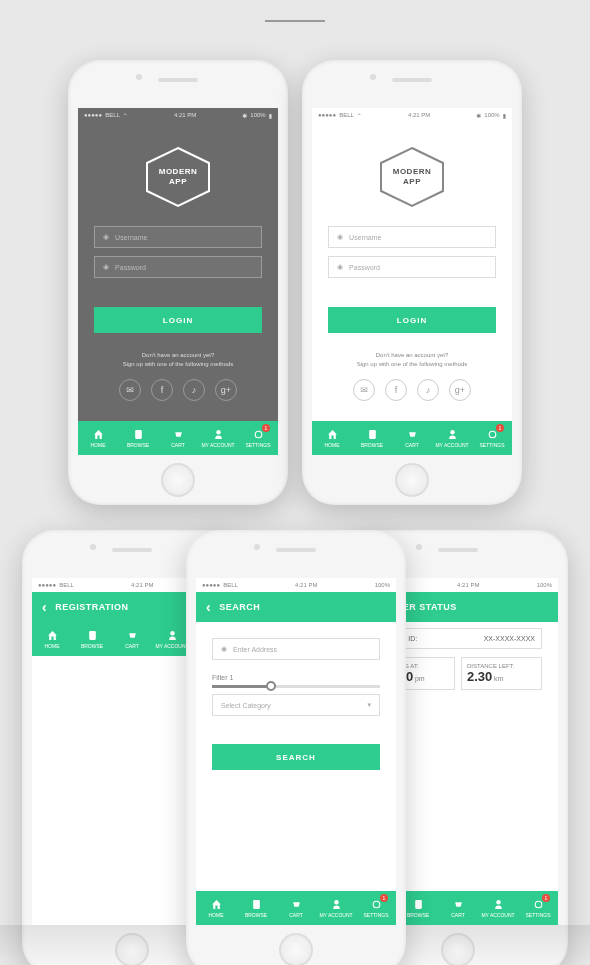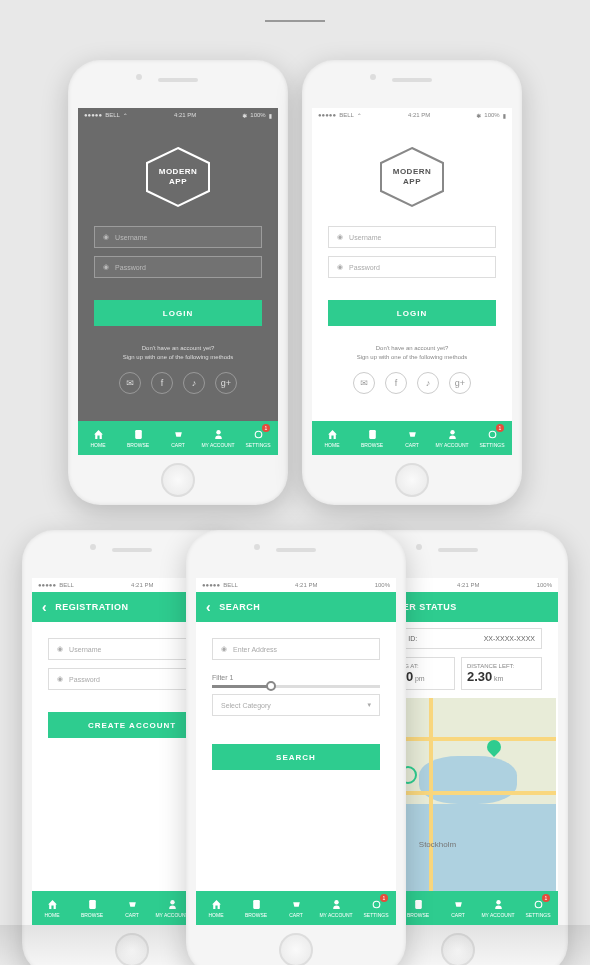--- a/index.html
+++ b/index.html
@@ -15,21 +15,21 @@
 .status-left,.status-right{display:flex;gap:3px;align-items:center}
 .content{flex:1;display:flex;flex-direction:column;align-items:center;padding:0 16px;position:relative}
 .content.dark{background:#6b6b6b}
 .hex{width:70px;height:62px;margin:24px auto 18px;position:relative;display:flex;align-items:center;justify-content:center;flex-direction:column}
 .hex svg{position:absolute;inset:0}
 .hex-text{position:relative;z-index:1;text-align:center;font-size:8px;font-weight:bold;letter-spacing:.5px;line-height:1.2}
 .hex-text.dark{color:#fff}
 .hex-text.light{color:#555}
 .input{width:100%;height:22px;border:1px solid rgba(255,255,255,.3);background:rgba(255,255,255,.05);margin-bottom:8px;display:flex;align-items:center;padding:0 8px;gap:6px;font-size:7px;color:#bbb}
 .input.light{border:1px solid #ddd;background:#fff;color:#aaa}
-.btn{width:100%;height:26px;background:#2ecc8f;color:#fff;font-size:8px;font-weight:bold;letter-spacing:1px;display:flex;align-items:center;justify-content:center;margin-top:14px}
+.btn{width:100%;height:26px;background:#2ecc8f;color:#fff;font-size:8px;font-weight:bold;letter-spacing:1px;display:flex;align-items:center;justify-content:center;margin-top:21px}
 .signup-text{font-size:6px;color:#ddd;text-align:center;margin-top:18px;line-height:1.5}
 .signup-text.light{color:#888}
 .social{display:flex;gap:10px;justify-content:center;margin-top:10px}
 .social-icon{width:22px;height:22px;border:1px solid #ccc;border-radius:50%;display:flex;align-items:center;justify-content:center;font-size:9px;color:#999}
 .social-icon.dark{border-color:#999;color:#ddd}
 .tabbar{height:34px;background:#2ecc8f;display:flex}
 .tab{flex:1;display:flex;flex-direction:column;align-items:center;justify-content:center;gap:2px;color:#fff;font-size:5px;position:relative}
 .tab svg{width:11px;height:11px}
 .badge{position:absolute;top:3px;right:8px;width:8px;height:8px;background:#e74c3c;border-radius:50%;font-size:5px;display:flex;align-items:center;justify-content:center}
 .header{height:30px;background:#2ecc8f;display:flex;align-items:center;padding:0 10px;color:#fff;font-size:9px;font-weight:bold;letter-spacing:.5px;gap:8px}
@@ -223,31 +223,20 @@
         </div>
       <span>4:21 PM</span>
       <div class="status-right">
           <span>100%</span>
         </div>
     </div>
     <div class="header">
       <span class="back">‹</span>
       <span>REGISTRATION</span>
     </div>
-    <div class="content" style="padding-top:16px">
-      <div class="input light">
-          <span>◉</span>
-          <span>Username</span>
-        </div>
-      <div class="input light">
-          <span>◉</span>
-          <span>Password</span>
-        </div>
-      <div class="btn">CREATE ACCOUNT</div>
-    </div>
     <div class="tabbar">
       <div class="tab">
           <svg viewBox="0 0 10 10" fill="#fff">
             <path d="M5 1L1 5h1v4h2V6h2v3h2V5h1z"></path>
           </svg>
           <span>HOME</span>
         </div>
       <div class="tab">
           <svg viewBox="0 0 10 10" fill="#fff">
             <rect x="2" y="1" width="6" height="8" rx="1"></rect>
@@ -375,30 +364,20 @@
       <div class="order-info">
         <div class="info-box">
           <div>ARRIVING AT:</div>
           <span class="big">12:30</span> <span class="sm">pm</span>
         </div>
         <div class="info-box">
           <div>DISTANCE LEFT:</div>
           <span class="big">2.30</span> <span class="sm">km</span>
         </div>
       </div>
-      <div class="map">
-        <div class="water" style="bottom:0;left:0;right:0;height:45%"></div>
-        <div class="water" style="top:30%;left:30%;width:50%;height:25%;border-radius:40%"></div>
-        <div class="road" style="top:20%;left:0;right:0;height:4px"></div>
-        <div class="road" style="top:48%;left:0;right:0;height:4px"></div>
-        <div class="road" style="top:0;bottom:0;left:35%;width:4px"></div>
-        <div style="position:absolute;top:35%;left:20%;width:18px;height:18px;border:2px solid #2ecc8f;border-radius:50%"></div>
-        <div class="pin" style="top:22%;right:28%"></div>
-        <div style="position:absolute;bottom:22%;left:30%;font-size:8px;color:#777">Stockholm</div>
-      </div>
     </div>
     <div class="tabbar">
       <div class="tab">
           <svg viewBox="0 0 10 10" fill="#fff">
             <path d="M5 1L1 5h1v4h2V6h2v3h2V5h1z"></path>
           </svg>
           <span>HOME</span>
         </div>
       <div class="tab">
           <svg viewBox="0 0 10 10" fill="#fff">

